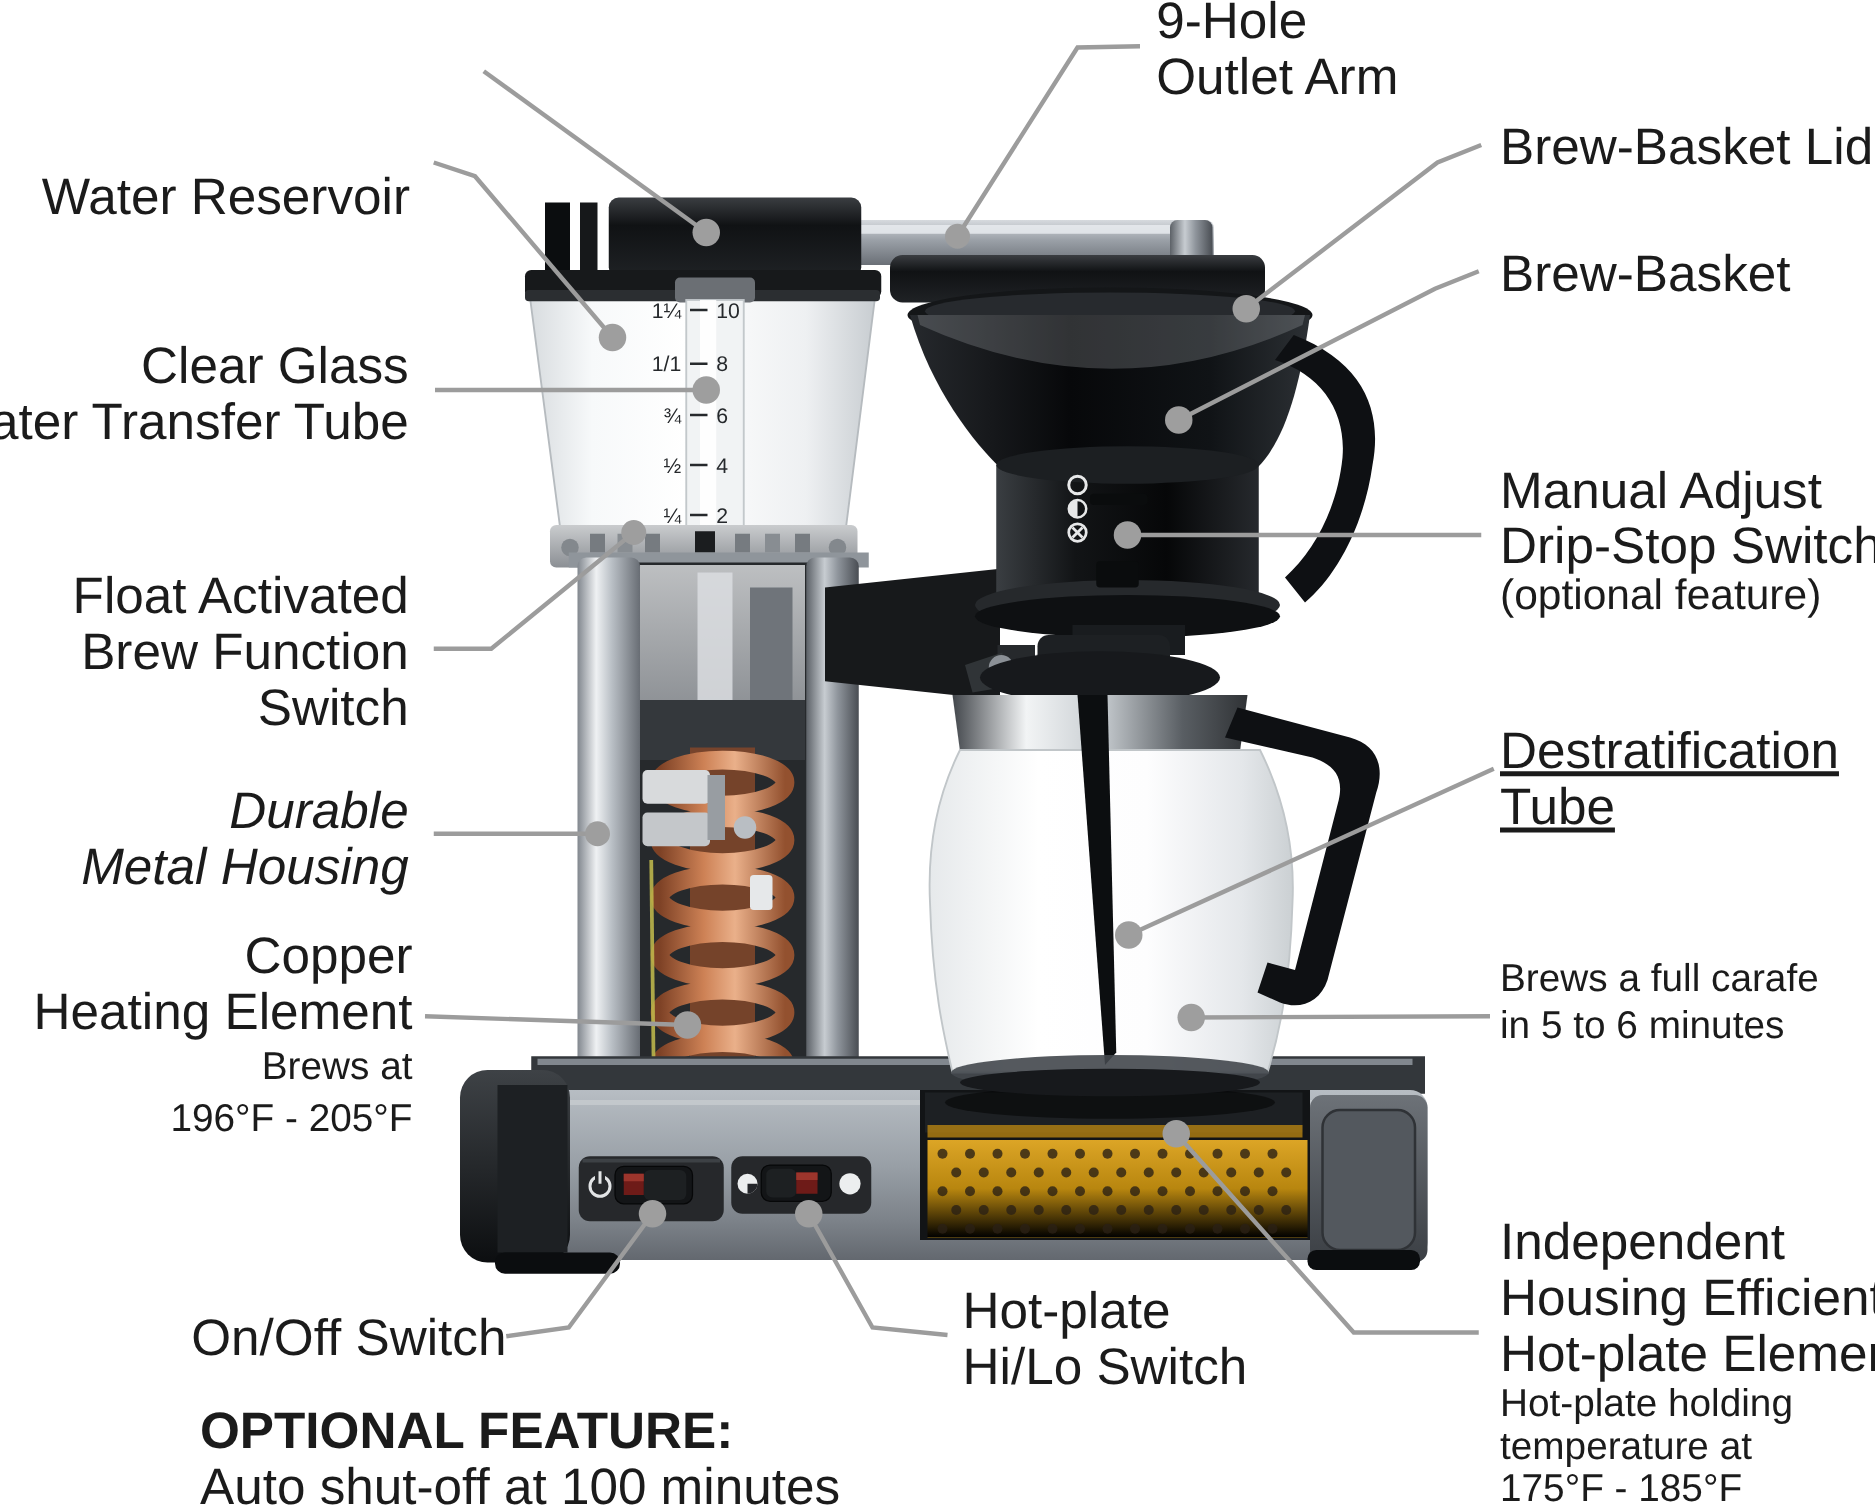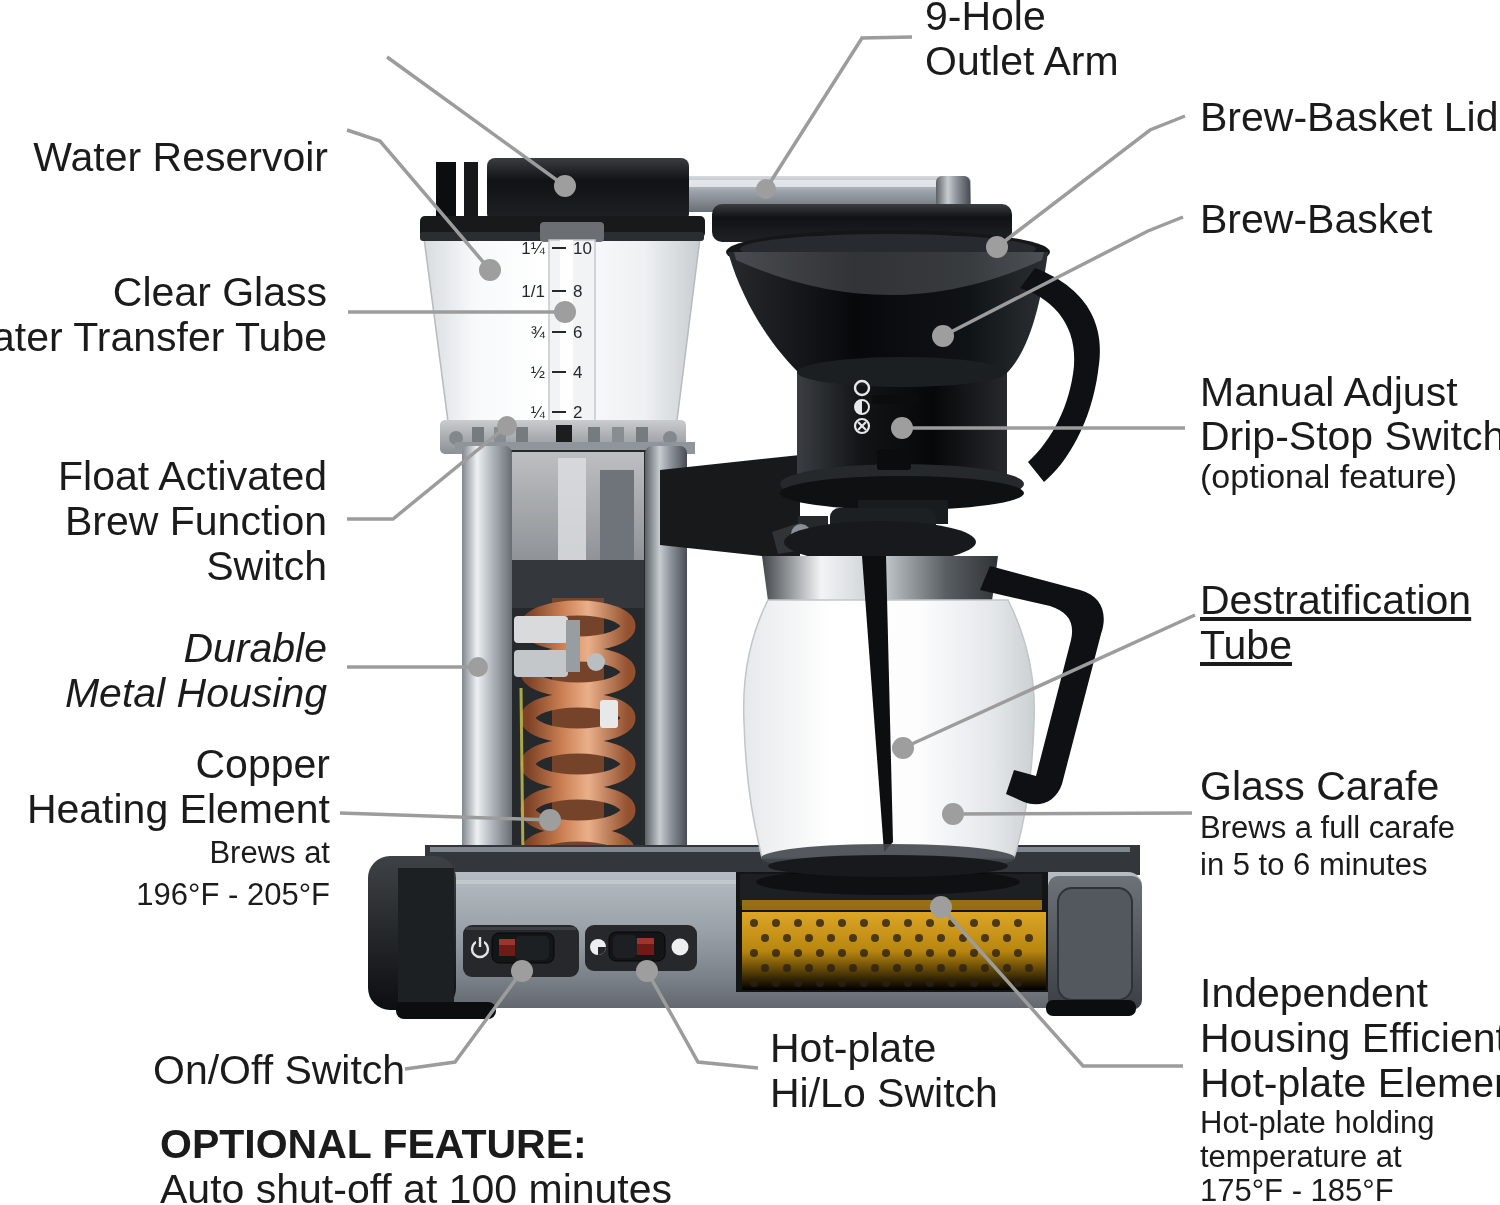--- a/index.html
+++ b/index.html
@@ -452,21 +452,20 @@
     <span>Drip-Stop Switch</span>
     <span class="sub34">(optional feature)</span>
   </div>
 
   <div class="cl" style="left:1200px;top:578px;text-decoration:underline;">
     <span>Destratification</span><br>
     <span>Tube</span>
   </div>
 
   <div class="cl" style="left:1200px;top:764px;">
-    <span>Glass Carafe</span>
     <span class="sub">Brews a full carafe</span>
     <span class="sub">in 5 to 6 minutes</span>
   </div>
 
   <div class="cl" style="left:770px;top:1026px;">
     <span>Hot-plate</span><br>
     <span>Hi/Lo Switch</span>
   </div>
 
   <div class="cl" style="left:1200px;top:971px;">

